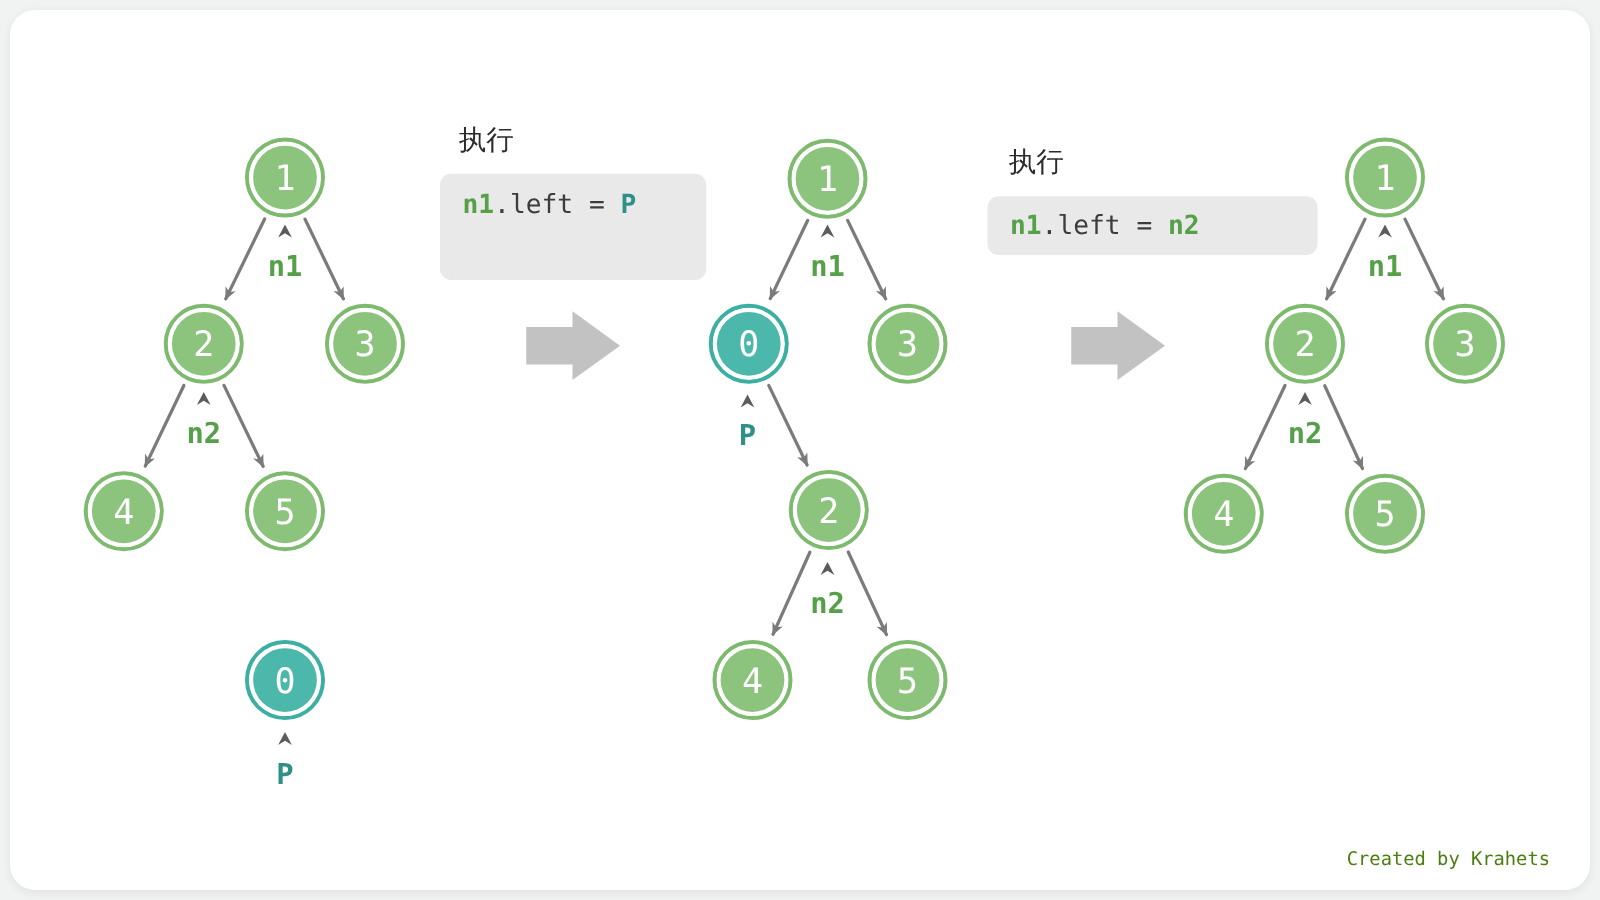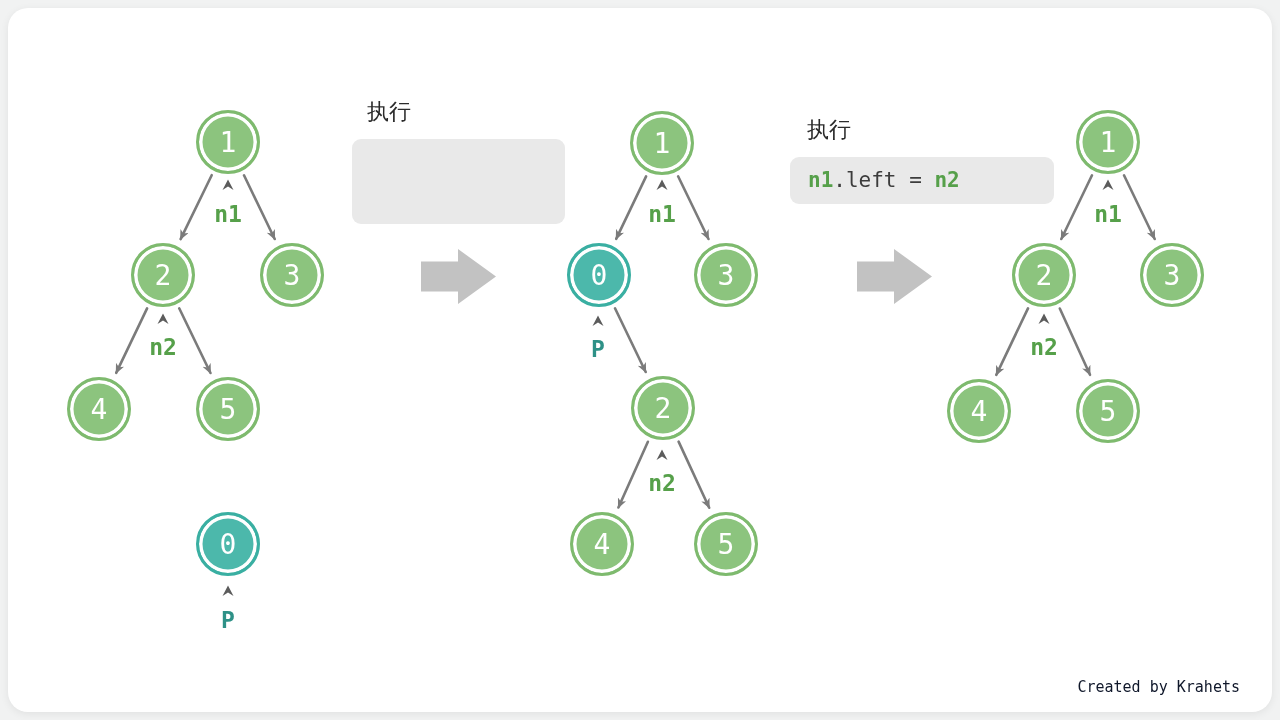--- a/index.html
+++ b/index.html
@@ -41,21 +41,21 @@
     position:absolute;background:#e9e9e9;border-radius:9px;
     font-family:"DejaVu Sans Mono",monospace;font-size:21px;color:#3c3c3c;
     padding:7px 0 0 18px;box-sizing:border-box;
   }
   .code-line{white-space:pre;line-height:35px;}
   .tok-green{color:#56a04a;font-weight:700;}
   .tok-teal{color:#2e9187;font-weight:700;}
   .tok-plain{color:#3c3c3c;font-weight:400;}
   .watermark{
     position:absolute;right:40px;bottom:24px;
-    font-family:"DejaVu Sans Mono",monospace;font-size:15px;color:#0f172a;
+    font-family:"DejaVu Sans Mono",monospace;font-size:15px;color:#4d7c0f;
   }
 </style>
 </head>
 <body>
 
 <div class="stage">
   <div class="card"></div>
 
   <svg class="layer" width="1280" height="720" viewBox="0 0 1280 720">
     <defs>
@@ -108,20 +108,21 @@
   <div class="node green" style="left:292px;top:275px">3</div>
   <div class="node green" style="left:99px;top:409px">4</div>
   <div class="node green" style="left:228px;top:409px">5</div>
   <div class="node teal" style="left:228px;top:544px">0</div>
   <span class="ptr green" style="left:228px;top:214px">n1</span>
   <span class="ptr green" style="left:163px;top:347px">n2</span>
   <span class="ptr teal" style="left:228px;top:620px">P</span>
 
   <div class="panel-title" style="left:367px;top:97px">执行</div>
   <div class="code-box" style="left:352px;top:139px;width:213px;height:85px">
+    <div class="code-line"><span class="tok-green">n1</span><span class="tok-plain">.left = </span><span class="tok-teal">P</span></div>
   </div>
 
   <div class="node green" style="left:662px;top:143px">1</div>
   <div class="node teal" style="left:599px;top:275px">0</div>
   <div class="node green" style="left:726px;top:275px">3</div>
   <div class="node green" style="left:663px;top:408px">2</div>
   <div class="node green" style="left:602px;top:544px">4</div>
   <div class="node green" style="left:726px;top:544px">5</div>
   <span class="ptr green" style="left:662px;top:214px">n1</span>
   <span class="ptr teal" style="left:598px;top:349px">P</span>

